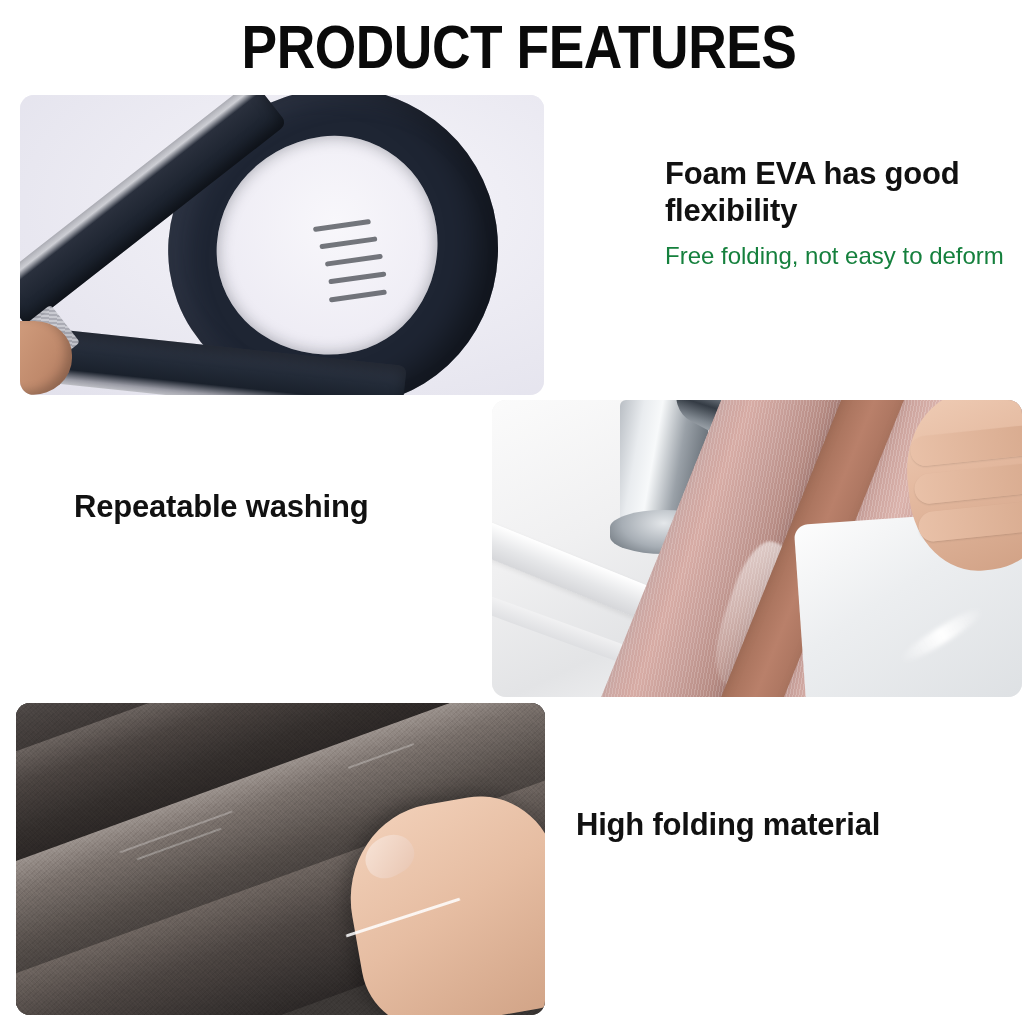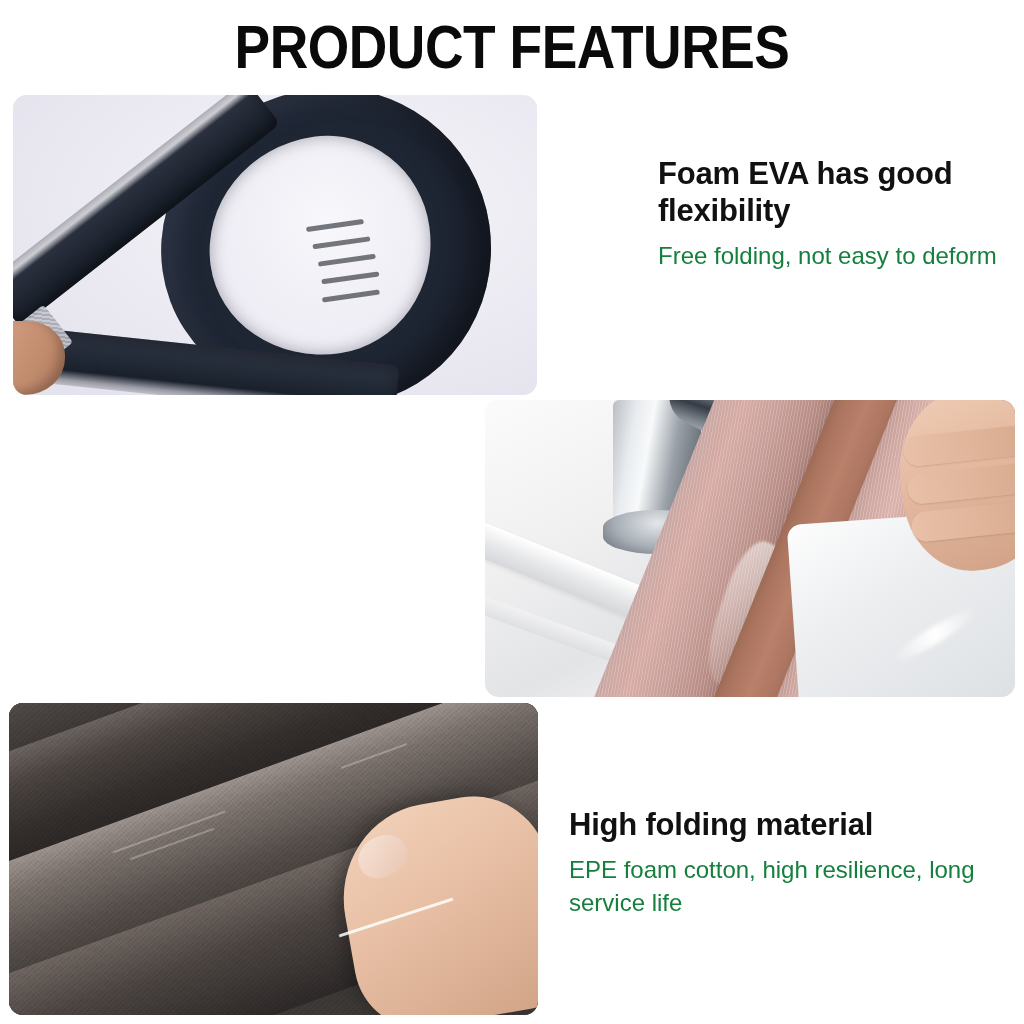--- a/index.html
+++ b/index.html
@@ -6,20 +6,21 @@
   html, body {
     width: 1024px; height: 1024px;
     background: #ffffff;
     font-family: "Liberation Sans", sans-serif;
     overflow: hidden;
   }
   #page {
     position: relative;
     width: 840px; height: 1024px;
     background: #ffffff;
+    margin-left: 7px;
   }
 
   
   #page-title {
     position: absolute;
     left: 0; top: 16px;
     width: 1024px;
     text-align: center;
     font-size: 62px;
     line-height: 62px;
@@ -337,20 +338,20 @@
       <div class="finger-line" style="right:82px; bottom:96px;"></div>
     </div>
   </div>
 
   <div class="feature-text" id="feature-text-flexibility">
     <div class="feature-heading">Foam EVA has good flexibility</div>
     <div class="feature-desc">Free folding, not easy to deform</div>
   </div>
 
   <div class="feature-text" id="feature-text-washing">
+    <div class="feature-heading">Repeatable washing</div>
   </div>
 
   <div class="feature-text" id="feature-text-material">
     <div class="feature-heading">High folding material</div>
-    <div class="feature-desc">EPE foam cotton, high resilience, long service life</div>
   </div>
 
 </div>
 
 </body></html>

